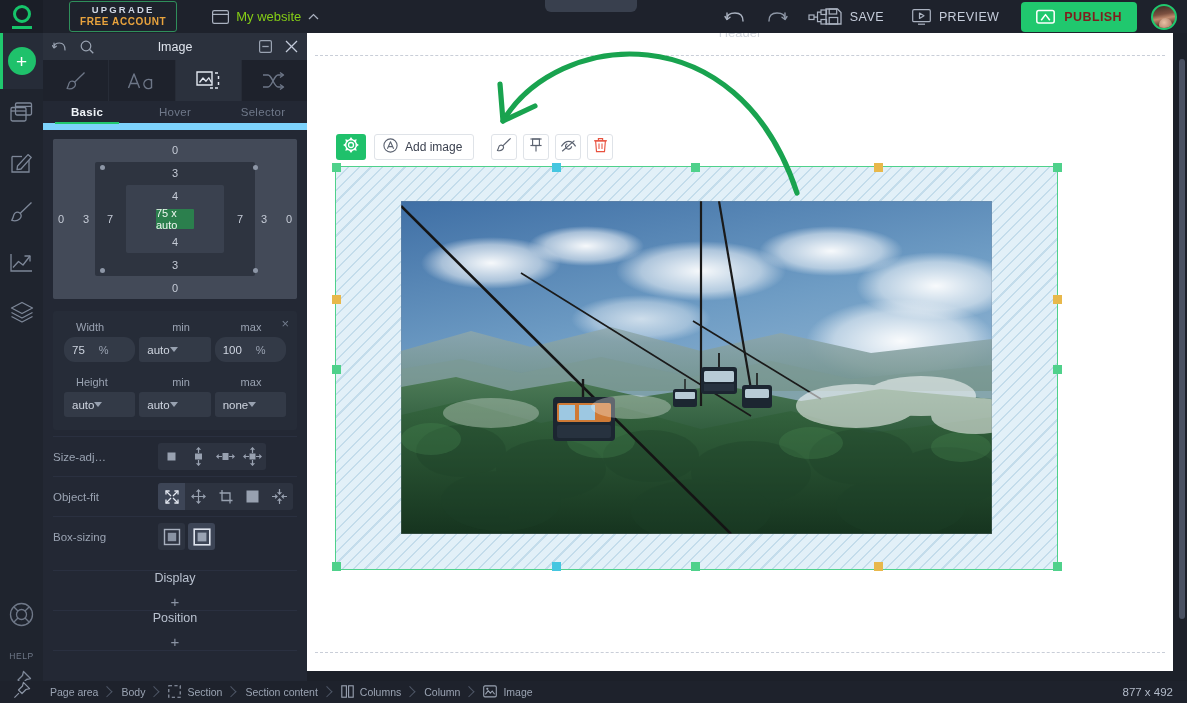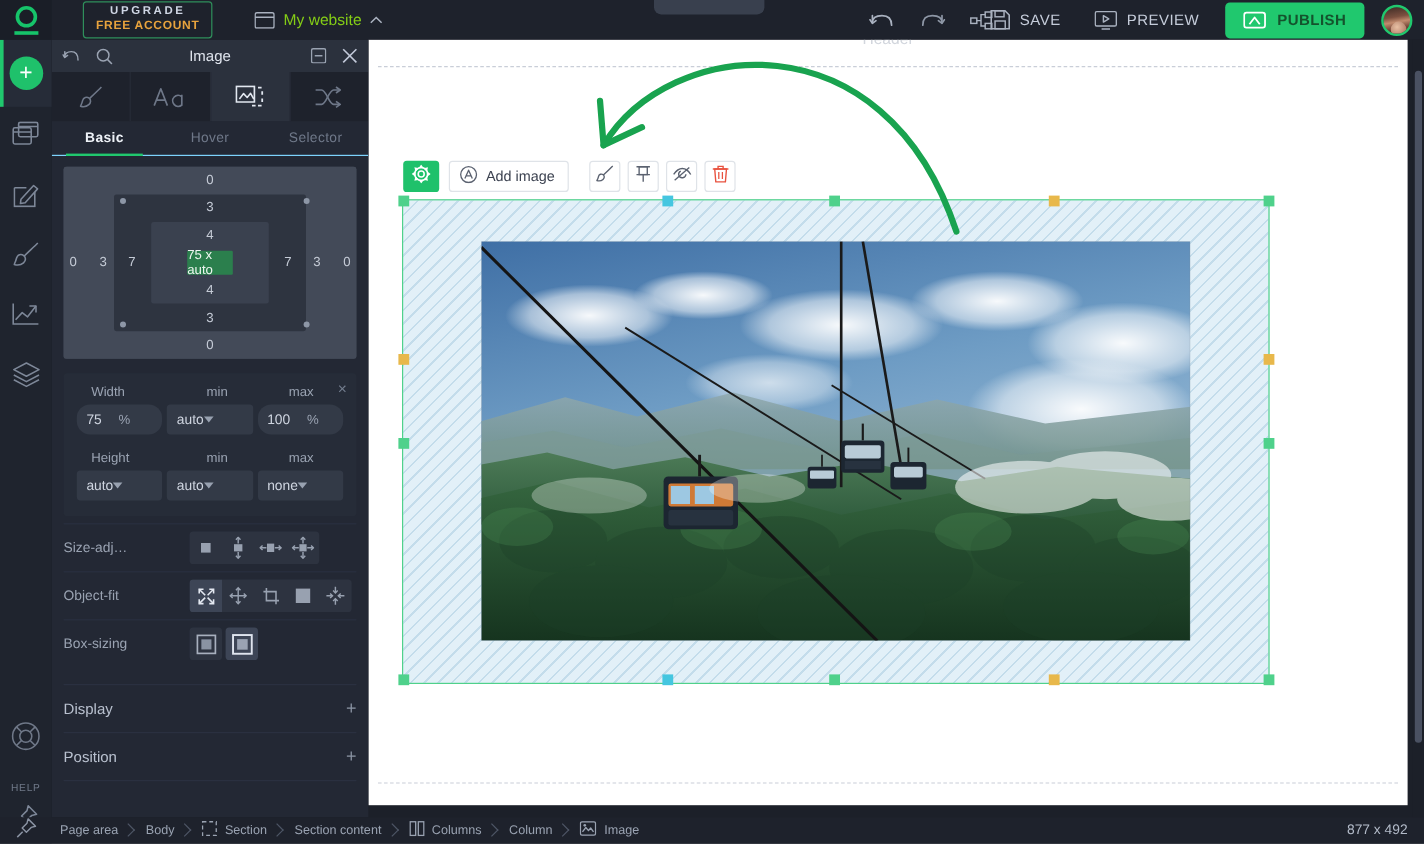--- a/index.html
+++ b/index.html
@@ -63,21 +63,21 @@
 
   .right-group {
     position: absolute; right: 6px; top: 0; height: 33px;
     display: flex; align-items: center; gap: 0px;
   }
   .tb-action {
     display: flex; align-items: center; gap: 8px; color: #c5ccda;
     font-size: 12.5px; letter-spacing: 0.4px; cursor: pointer; padding: 0 14px;
   }
   .publish-btn {
-    display: flex; align-items: center; gap: 9px; background: #20c86e; color: #14532d;
+    display: flex; align-items: center; gap: 9px; background: #20c86e; color: #7f1d1d;
     font-size: 12.5px; letter-spacing: 0.4px; font-weight: 600;
     padding: 7px 15px; border-radius: 4px; cursor: pointer; margin-left: 8px;
   }
   .avatar {
     width: 26px; height: 26px; border-radius: 50%; margin-left: 14px; margin-right: 4px;
     border: 2px solid #20c86e; overflow: hidden; cursor: pointer;
     background: linear-gradient(170deg,#3a2a24 0%,#7c5040 38%,#c18b6e 55%,#6b3f33 78%,#2c1f1b 100%);
     position: relative;
   }
   .avatar::after {
@@ -134,21 +134,21 @@
     height: 41px; display: flex; background: #1e222c;
   }
   .pti {
     flex: 1; display: flex; align-items: center; justify-content: center;
     cursor: pointer; border-right: 1px solid #272c37; color: #6e7788;
   }
   .pti:last-child { border-right: none; }
   .pti.active { background: #2b313d; color: #e2e7f0; }
 
   .panel-tabs {
-    height: 29px; display: flex; background: #232834; border-bottom: 1px solid #7dd3fc;
+    height: 29px; display: flex; background: #232834; border-bottom: 7px solid #7dd3fc;
   }
   .ptab {
     flex: 1; display: flex; align-items: center; justify-content: center;
     font-size: 11.5px; color: #6f7889; cursor: pointer; position: relative;
     letter-spacing: 0.3px;
   }
   .ptab.active { color: #eef2f7; font-weight: 600; }
   .ptab.active::after {
     content: ""; position: absolute; bottom: -1px; left: 12px; right: 12px; height: 2px;
     background: #20c86e;
@@ -214,21 +214,21 @@
     cursor: pointer; color: #98a1b0;
   }
   .seg .sgi.active { background: #3d4556; color: #e3e8f1; }
   .seg2 { display: flex; gap: 3px; }
   .seg2 .sgi { width: 27px; height: 27px; background: #2d3340; border-radius: 3px;
     display: flex; align-items: center; justify-content: center; cursor: pointer; }
   .seg2 .sgi.active { background: #3d4556; }
 
   .accordion {
     margin: 0 10px; height: 40px; display: flex; align-items: center;
-    justify-content: space-between; border-top: 1px solid #2a3040; cursor: pointer;
+    justify-content: space-between; border-top: 1px solid #2a3040; cursor: pointer; flex-direction: column;
   }
   .accordion .t { font-size: 12.5px; color: #b9c1cf; }
   .accordion .p { font-size: 15px; color: #8b94a4; font-weight: 300; }
 
   
   .canvas-area {
     position: absolute; left: 307px; top: 33px; width: 880px; height: 648px;
     background: #1c2029;
   }
   .page {

